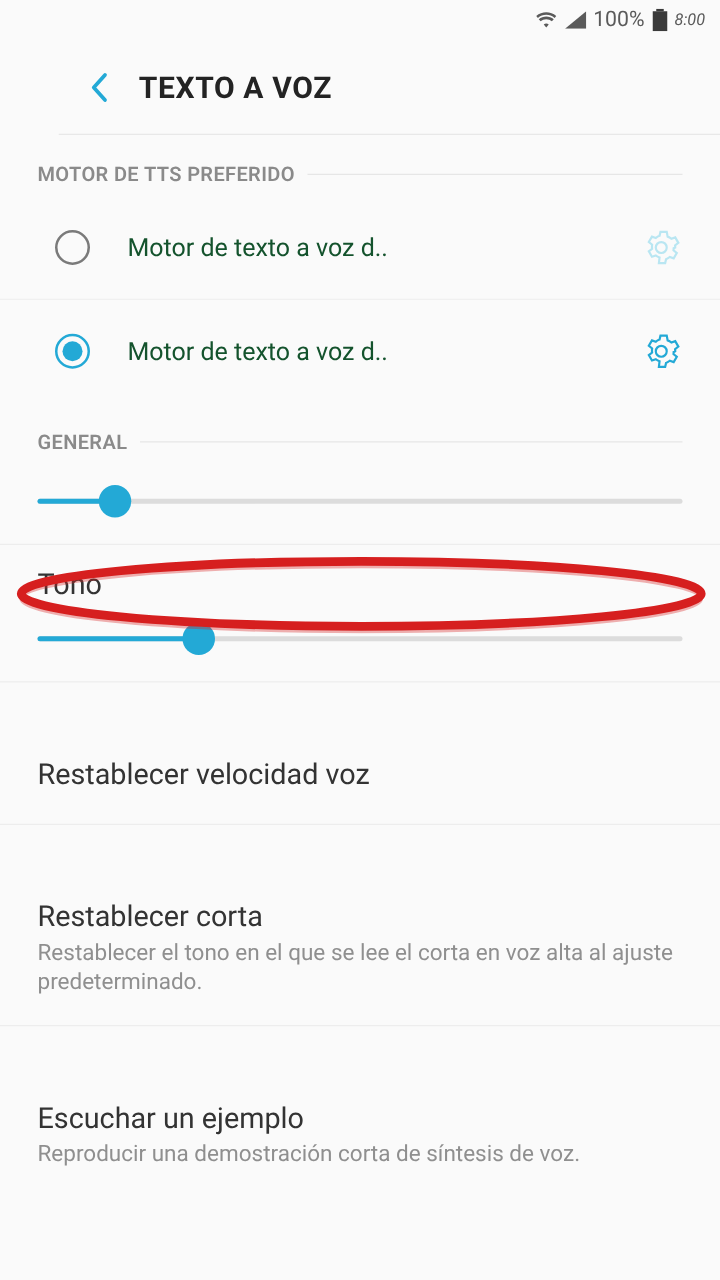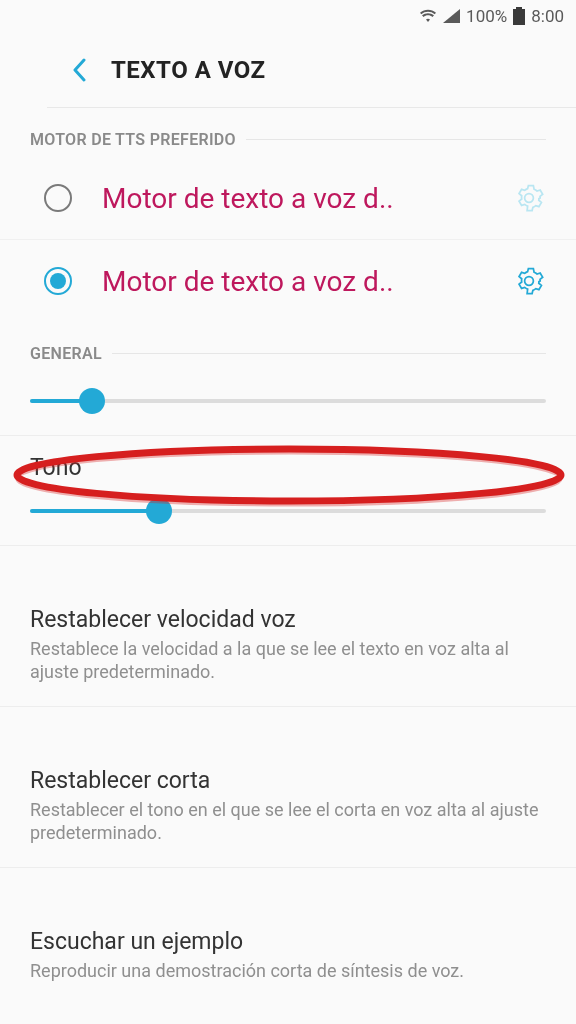--- a/index.html
+++ b/index.html
@@ -16,21 +16,21 @@
       height: 32px;
       display: flex;
       justify-content: flex-end;
       align-items: center;
       padding: 0 12px;
       gap: 6px;
       font-size: 17px;
       color: #5a5a5a;
     }
     .status-bar .battery-pct { font-size: 17px; }
-    .status-bar .time { font-size: 17px; }
+    .status-bar .time { font-size: 13px; font-style: italic; }
     .header {
       height: 76px;
       display: flex;
       align-items: center;
       padding: 0 22px;
       border-bottom: 1px solid #e8e8e8;
       gap: 22px;
       margin-left: 47px;
     }
     .back-btn {
@@ -83,22 +83,22 @@
     }
     .radio.selected::after {
       content: "";
       position: absolute;
       top: 4px; left: 4px; right: 4px; bottom: 4px;
       background: #23a9d6;
       border-radius: 50%;
     }
     .engine-label {
       flex: 1;
-      font-size: 28px;
-      color: #be185d;
+      font-size: 20px;
+      color: #14532d;
       white-space: nowrap;
       overflow: hidden;
       text-overflow: ellipsis;
     }
     .gear-btn {
       width: 34px;
       height: 34px;
       display: flex;
       align-items: center;
       justify-content: center;
@@ -242,21 +242,20 @@
   <div class="slider-label">Tono</div>
   <div class="slider-track">
     <div class="track-bg"></div>
     <div class="track-fill" id="tone-fill" style="width: 25%;"></div>
     <div class="thumb" id="tone-thumb" style="left: 25%;"></div>
   </div>
 </div>
 
 <div class="setting-item">
   <div class="setting-title">Restablecer velocidad voz</div>
-  <div class="setting-desc">Restablece la velocidad a la que se lee el texto en voz alta al ajuste predeterminado.</div>
 </div>
 
 <div class="setting-item">
   <div class="setting-title">Restablecer corta</div>
   <div class="setting-desc">Restablecer el tono en el que se lee el corta en voz alta al ajuste predeterminado.</div>
 </div>
 
 <div class="setting-item" style="border-bottom:none;">
   <div class="setting-title">Escuchar un ejemplo</div>
   <div class="setting-desc">Reproducir una demostración corta de síntesis de voz.</div>

